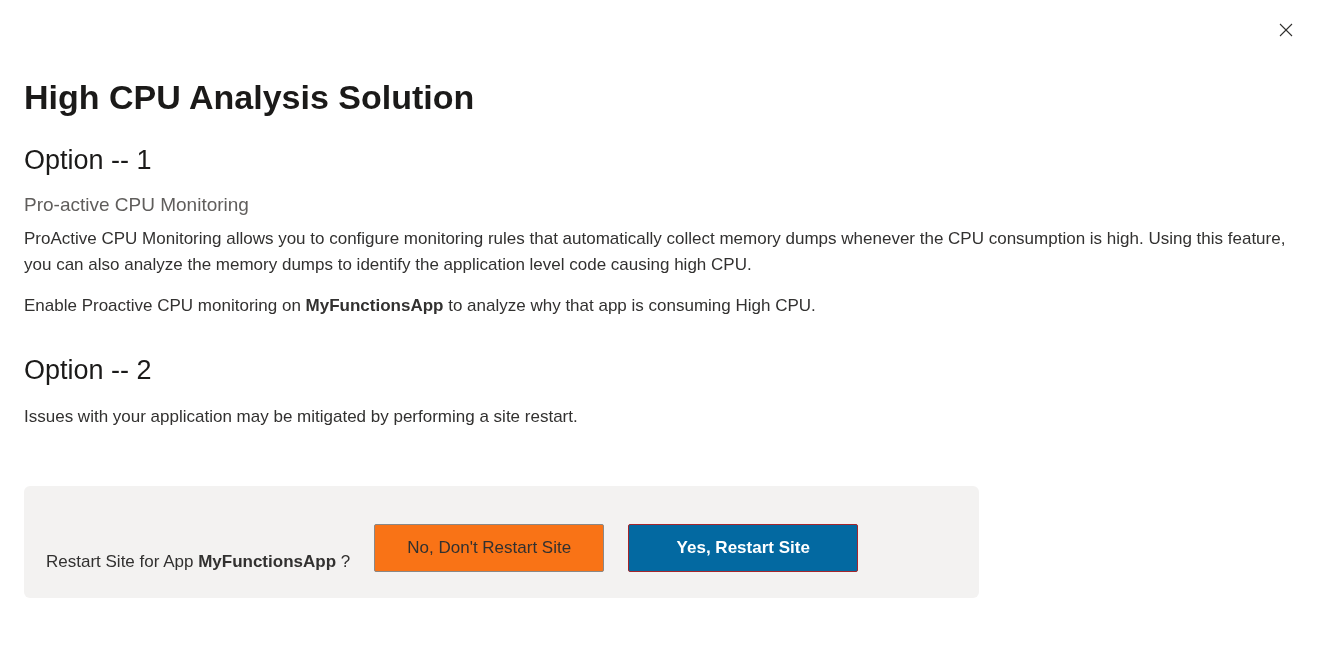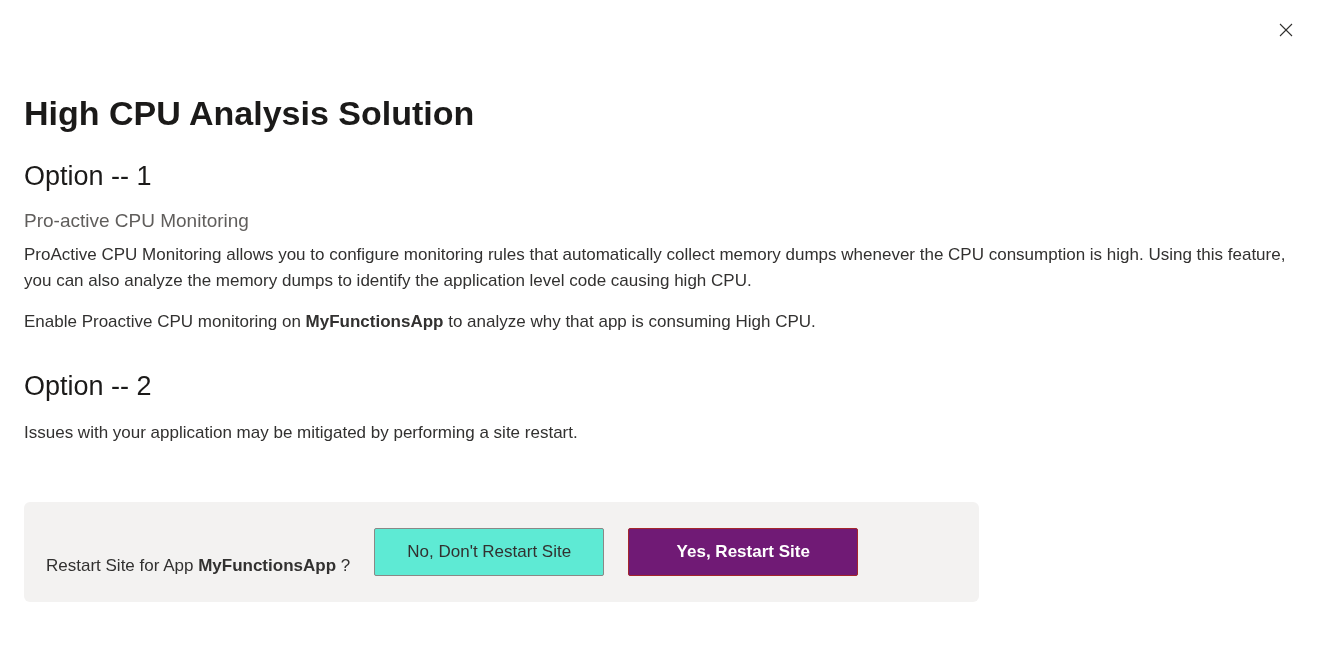--- a/index.html
+++ b/index.html
@@ -28,21 +28,21 @@
       justify-content: center;
     }
     .close-btn svg {
       width: 18px;
       height: 18px;
     }
     h1.page-title {
       font-size: 34px;
       font-weight: 600;
       color: #1b1a19;
-      margin-top: 74px;
+      margin-top: 58px;
       margin-bottom: 28px;
     }
     h2.option-heading {
       font-size: 27px;
       font-weight: 400;
       color: #1b1a19;
       margin-bottom: 18px;
     }
     h3.subheading {
       font-size: 19px;
@@ -85,26 +85,27 @@
       height: 48px;
       padding: 0 28px;
       border-radius: 2px;
       cursor: pointer;
       display: inline-flex;
       align-items: center;
       justify-content: center;
       min-width: 230px;
     }
     .btn-secondary {
-      background: #5eead4;
+      background: #f97316;
       color: #323130;
       border: 1px solid #8a8886;
+      margin-top: 12px;
     }
     .btn-primary {
-      background: #701a75;
+      background: #0369a1;
       color: #ffffff;
       border: 1px solid #a4262c;
       font-weight: 600;
     }
   </style>
 </head>
 <body>
 
 <div class="close-btn">
   <svg viewBox="0 0 24 24" fill="none" stroke="#323130" stroke-width="1.5">

